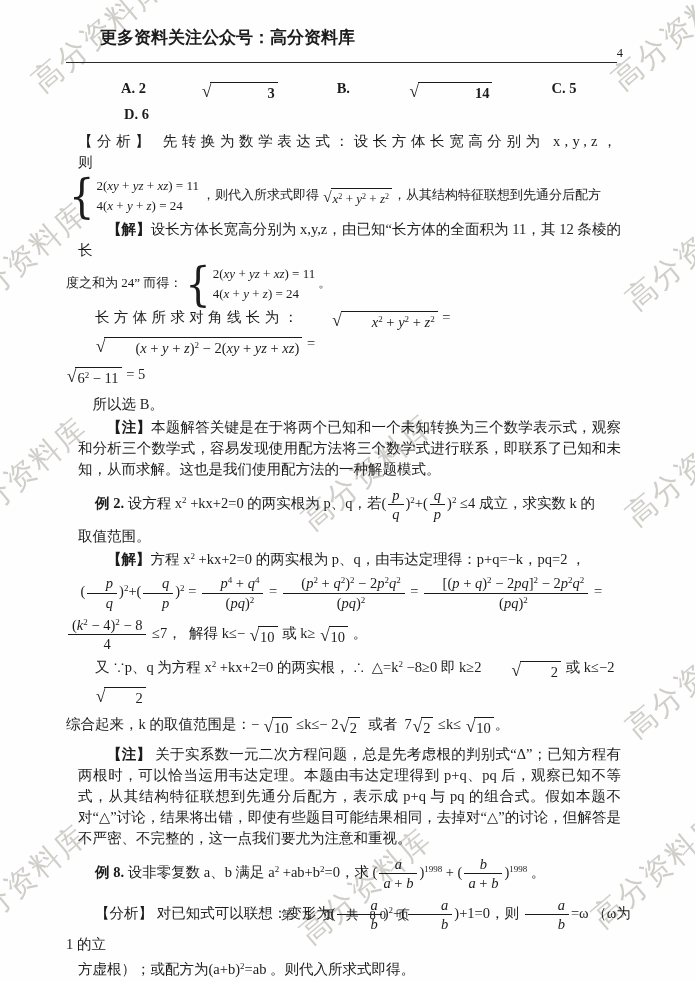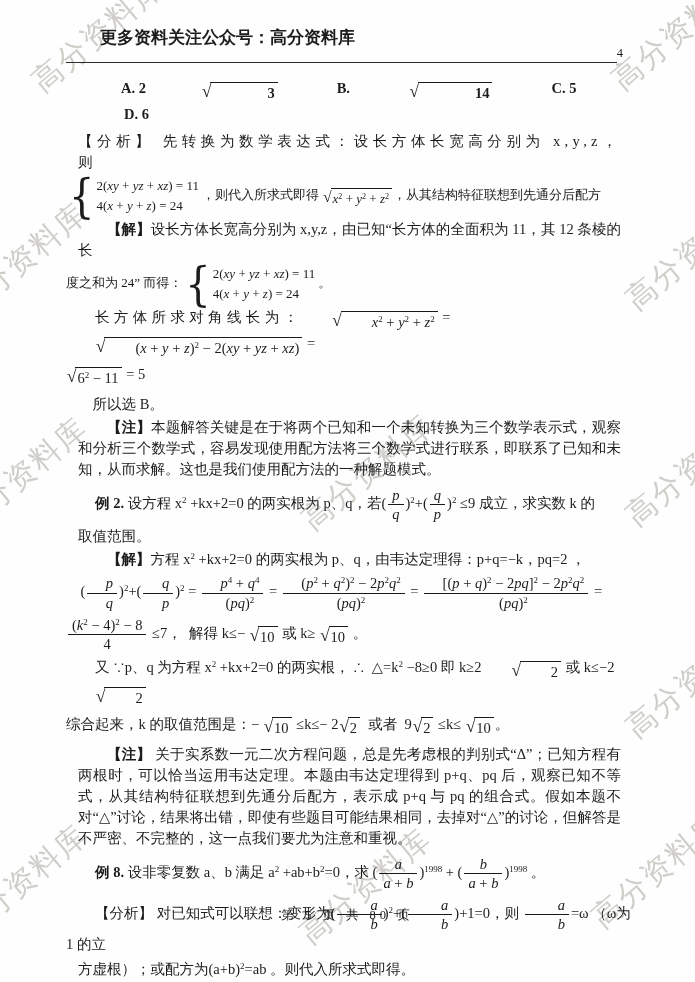--- a/index.html
+++ b/index.html
@@ -105,21 +105,21 @@
             <span class="rad"><span class="run">6</span><span class="sup">2</span><span class="run"> − 11</span></span>
           </span><span class="run"> = 5</span></div>
         <div class="para ind1"><span class="run">所以选 B。</span></div>
         <div class="para ind2"><span class="run bd">【注】</span><span class="run">本题解答关键是在于将两个已知和一个未知转换为三个数学表示式，观察和分析三个数学式，容易发现使用配方法将三个数学式进行联系，即联系了已知和未知，从而求解。这也是我们使用配方法的一种解题模式。</span></div>
         <div class="mrow ex"><span class="run bd">　　例 2.</span><span class="run"> 设方程 x</span><span class="sup">2</span><span class="run"> +kx+2=0 的两实根为 p、q，若(</span><span class="frac">
             <span class="num"><span class="run it">p</span></span>
             <span class="den"><span class="run it">q</span></span>
           </span><span class="run">)</span><span class="sup">2</span><span class="run">+(</span><span class="frac">
             <span class="num"><span class="run it">q</span></span>
             <span class="den"><span class="run it">p</span></span>
-          </span><span class="run">)</span><span class="sup">2</span><span class="run"> ≤9 成立，求实数 k 的</span></div>
+          </span><span class="run">)</span><span class="sup">2</span><span class="run"> ≤4 成立，求实数 k 的</span></div>
         <div class="para"><span class="run">取值范围。</span></div>
         <div class="para ind2"><span class="run bd">【解】</span><span class="run">方程 x</span><span class="sup">2</span><span class="run"> +kx+2=0 的两实根为 p、q，由韦达定理得：p+q=−k，pq=2 ，</span></div>
         <div class="mrow ind1"><span class="run">(</span><span class="frac">
             <span class="num"><span class="run it">p</span></span>
             <span class="den"><span class="run it">q</span></span>
           </span><span class="run">)</span><span class="sup">2</span><span class="run">+(</span><span class="frac">
             <span class="num"><span class="run it">q</span></span>
             <span class="den"><span class="run it">p</span></span>
           </span><span class="run">)</span><span class="sup">2</span><span class="run"> = </span><span class="frac">
             <span class="num"><span class="run it">p</span><span class="sup">4</span><span class="run"> + </span><span class="run it">q</span><span class="sup">4</span></span>
@@ -147,21 +147,21 @@
           </span><span class="run"> 或 k≤−2</span><span class="sqrt">
             <span class="rsign">√</span>
             <span class="rad"><span class="run">2</span></span>
           </span></div>
         <div class="mrow"><span class="run">综合起来，k 的取值范围是：− </span><span class="sqrt">
             <span class="rsign">√</span>
             <span class="rad"><span class="run">10</span></span>
           </span><span class="run"> ≤k≤− 2</span><span class="sqrt">
             <span class="rsign">√</span>
             <span class="rad"><span class="run">2</span></span>
-          </span><span class="run">  或者  9</span><span class="sqrt">
+          </span><span class="run">  或者  7</span><span class="sqrt">
             <span class="rsign">√</span>
             <span class="rad"><span class="run">2</span></span>
           </span><span class="run"> ≤k≤ </span><span class="sqrt">
             <span class="rsign">√</span>
             <span class="rad"><span class="run">10</span></span>
           </span><span class="run">。</span></div>
         <div class="para ind2"><span class="run bd">【注】</span><span class="run"> 关于实系数一元二次方程问题，总是先考虑根的判别式“Δ”；已知方程有两根时，可以恰当运用韦达定理。本题由韦达定理得到 p+q、pq 后，观察已知不等式，从其结构特征联想到先通分后配方，表示成 p+q 与 pq 的组合式。假如本题不对“△”讨论，结果将出错，即使有些题目可能结果相同，去掉对“△”的讨论，但解答是不严密、不完整的，这一点我们要尤为注意和重视。</span></div>
         <div class="mrow ex"><span class="run bd">　　例 8.</span><span class="run"> 设非零复数 a、b 满足 a</span><span class="sup">2</span><span class="run"> +ab+b</span><span class="sup">2</span><span class="run">=0，求 (</span><span class="frac">
             <span class="num"><span class="run it">a</span></span>
             <span class="den"><span class="run it">a</span><span class="run"> + </span><span class="run it">b</span></span>

